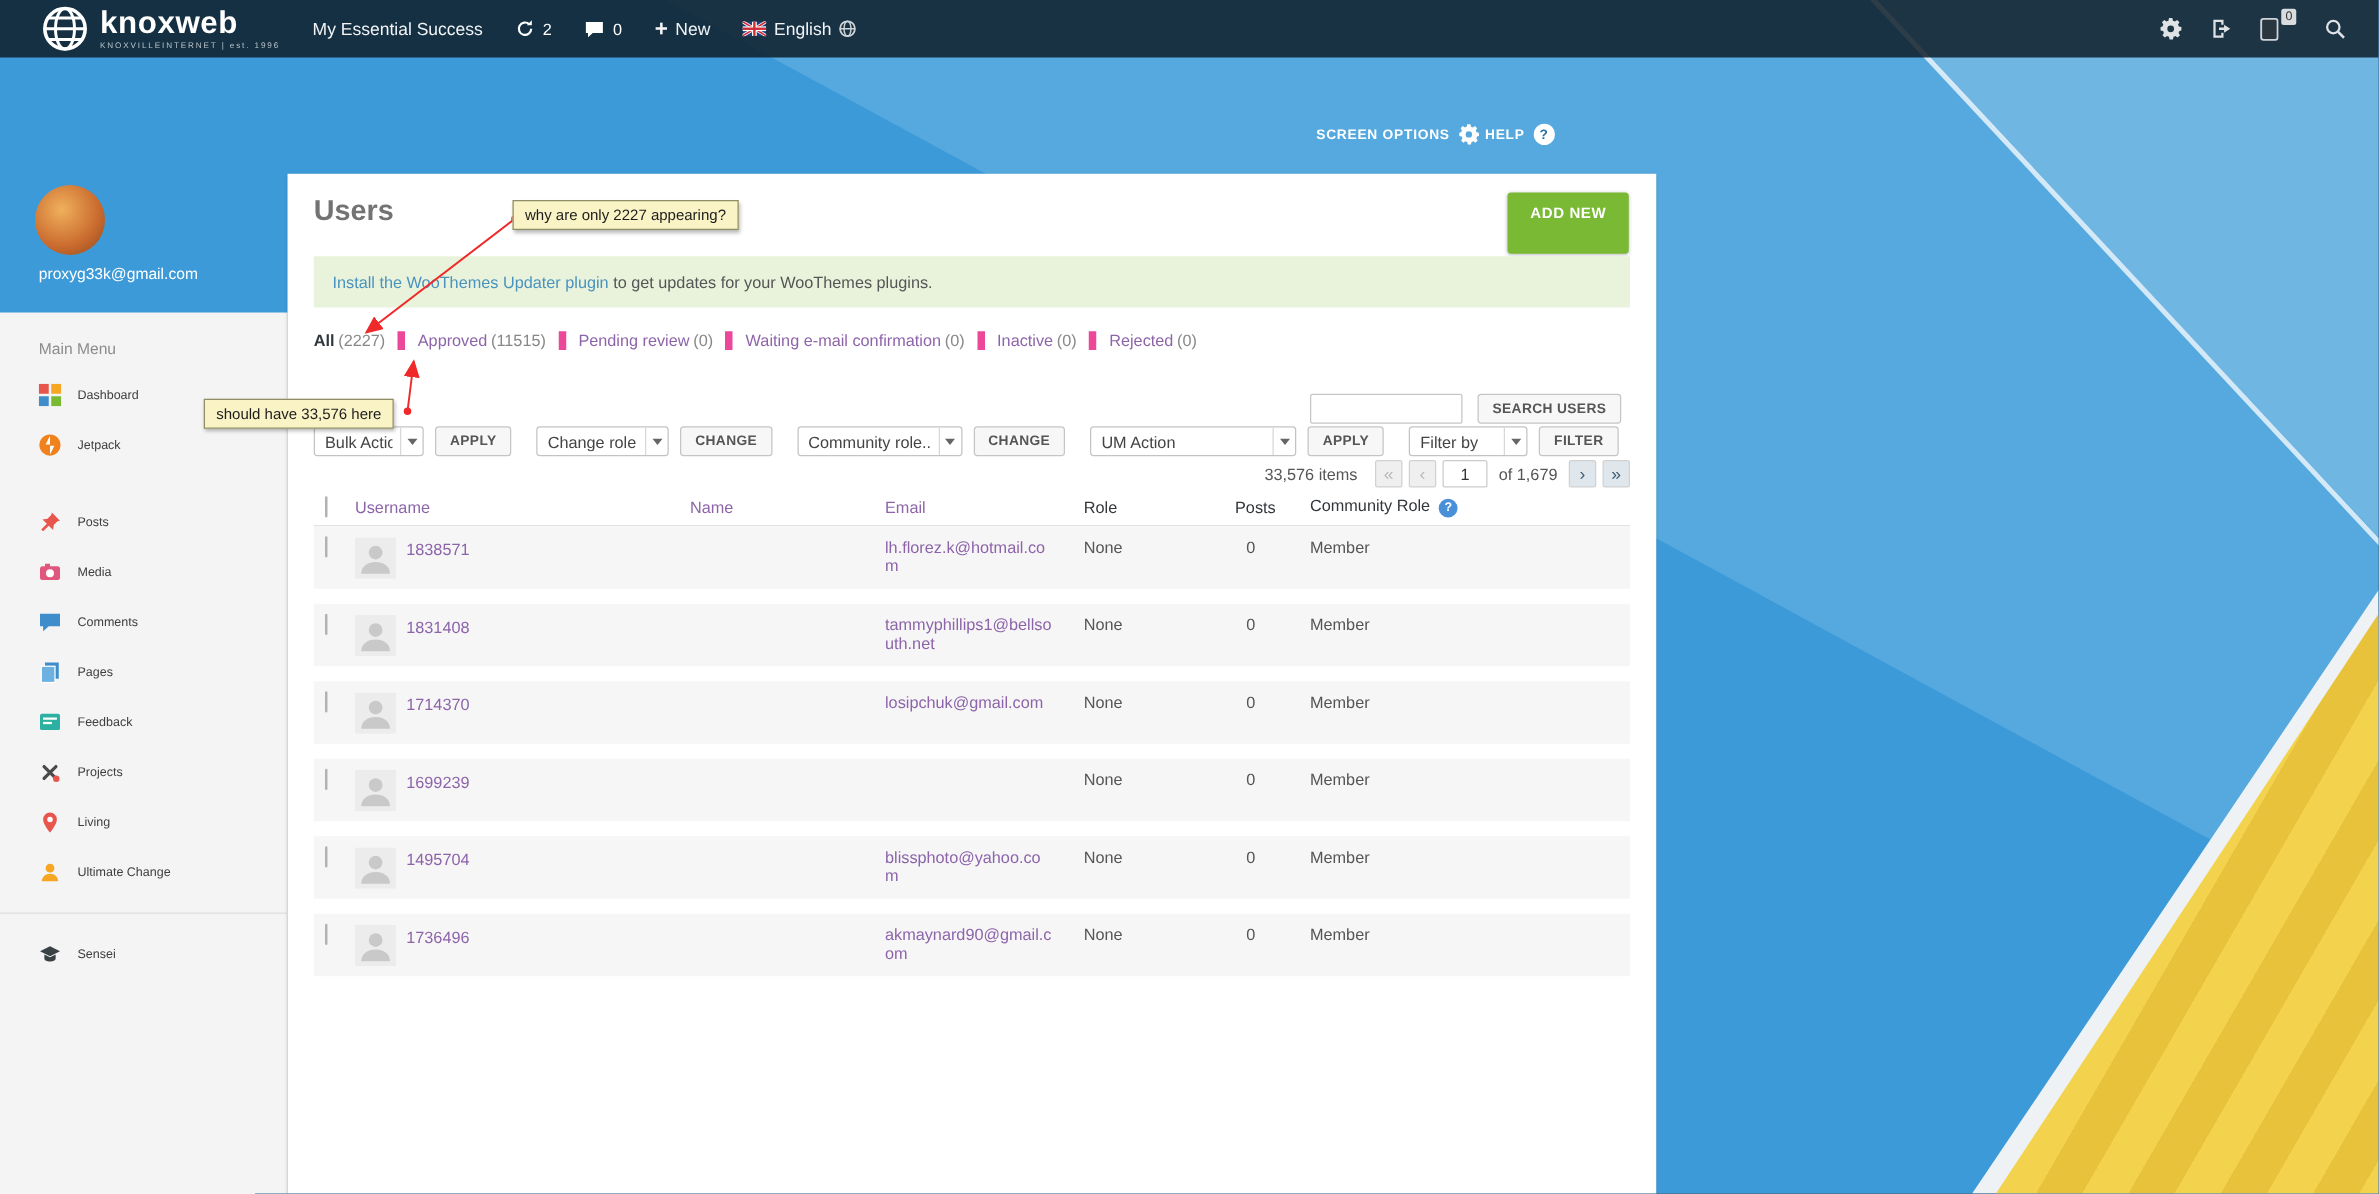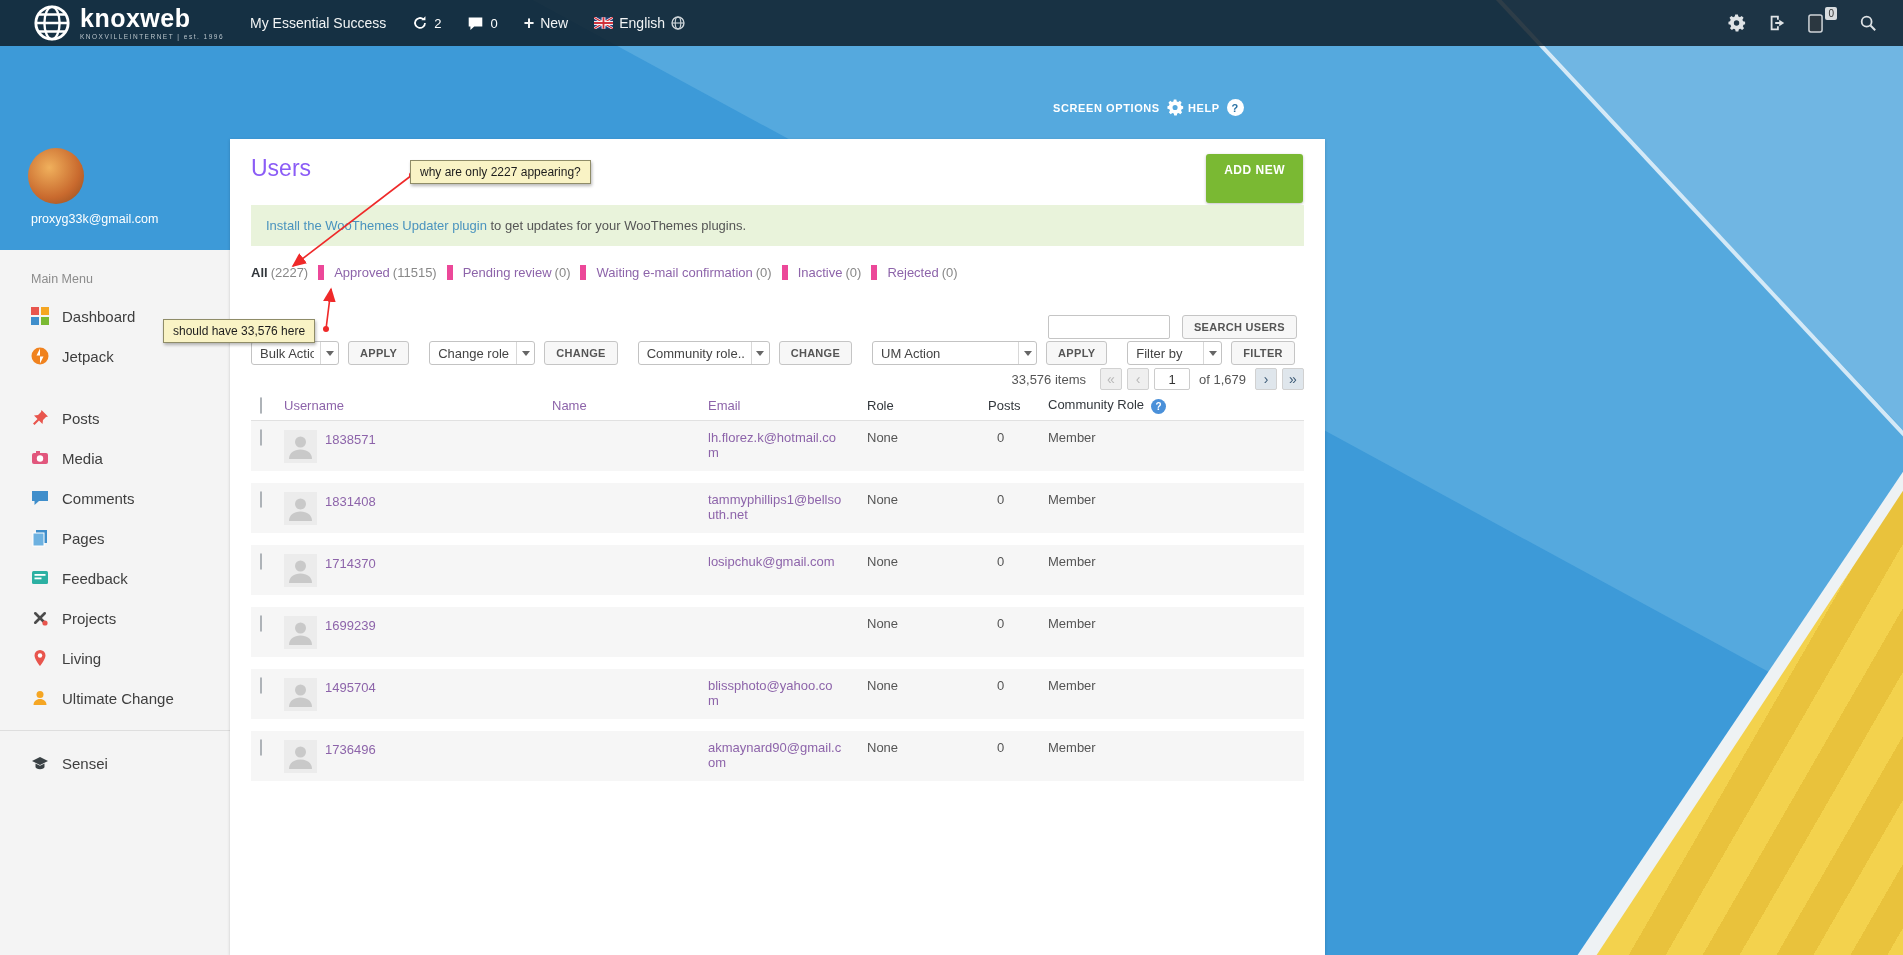--- a/index.html
+++ b/index.html
@@ -34,28 +34,28 @@
   #help { left:1188px; }
   .help-q { width:17px; height:17px; border-radius:50%; background:#fff; color:#2a72a4; font-size:11px; font-weight:bold;
     display:flex; align-items:center; justify-content:center; }
 
   
   .profile-avatar { position:absolute; left:28px; top:148px; width:56px; height:56px; border-radius:50%; z-index:15; cursor:pointer;
     background:radial-gradient(circle at 38% 35%, #f0b05c, #c96a2e 60%, #8a4a1e); }
   .profile-email { position:absolute; left:31px; top:212px; color:#fff; font-size:12.5px; z-index:15; }
   .sidebar { position:absolute; left:0; top:250px; width:230px; bottom:0; background:#f4f4f4; z-index:10; padding-top:22px; }
   .menu-head { padding-left:31px; font-size:12.5px; color:#8c8c8c; margin-bottom:10px; }
-  .menu-item { display:flex; align-items:center; gap:13px; height:40px; padding-left:31px; font-size:15px; color:#3e3e3e; cursor:pointer; }
+  .menu-item { display:flex; align-items:center; gap:13px; height:40px; padding-left:31px; font-size:10px; color:#3e3e3e; cursor:pointer; }
   .menu .menu-item:nth-child(3) { margin-top:22px; }
   .icon-18 { width:18px; height:18px; flex:none; display:flex; }
   .side-divider { height:1px; background:#dedede; margin:12px 0; }
 
   
   .card { position:absolute; left:230px; top:139px; width:1095px; height:816px; background:#fff; z-index:12; box-shadow:0 1px 3px rgba(0,0,0,0.18); }
-  .card-title { position:absolute; left:21px; top:16px; font-size:23px; color:#8b5cf6; font-weight:400; }
+  .card-title { position:absolute; left:21px; top:16px; font-size:23px; color:#737373; font-weight:700; }
   .add-new-btn { position:absolute; top:15px; right:22px; height:49px; line-height:33px; padding:0 18px; background:#7ab933;
     color:#fff; font-size:12px; font-weight:bold; letter-spacing:0.5px; border-radius:3px; box-shadow:0 1px 3px rgba(0,0,0,0.25); cursor:pointer; }
   .notice { position:absolute; left:21px; top:66px; width:1053px; padding:13px 15px; background:#e9f3db; font-size:13px; color:#555; }
   .notice-link { color:#4a93be; text-decoration:none; cursor:pointer; }
 
   .views { position:absolute; left:21px; top:126px; display:flex; font-size:13px; }
   .view { padding:0 10px; border-left:6px solid #ec4899; white-space:nowrap; }
   .view:first-child { border-left:none; padding-left:0; }
   .view-link { color:#8d64aa; text-decoration:none; cursor:pointer; }
   .view.current .view-link { color:#32373c; font-weight:bold; }

